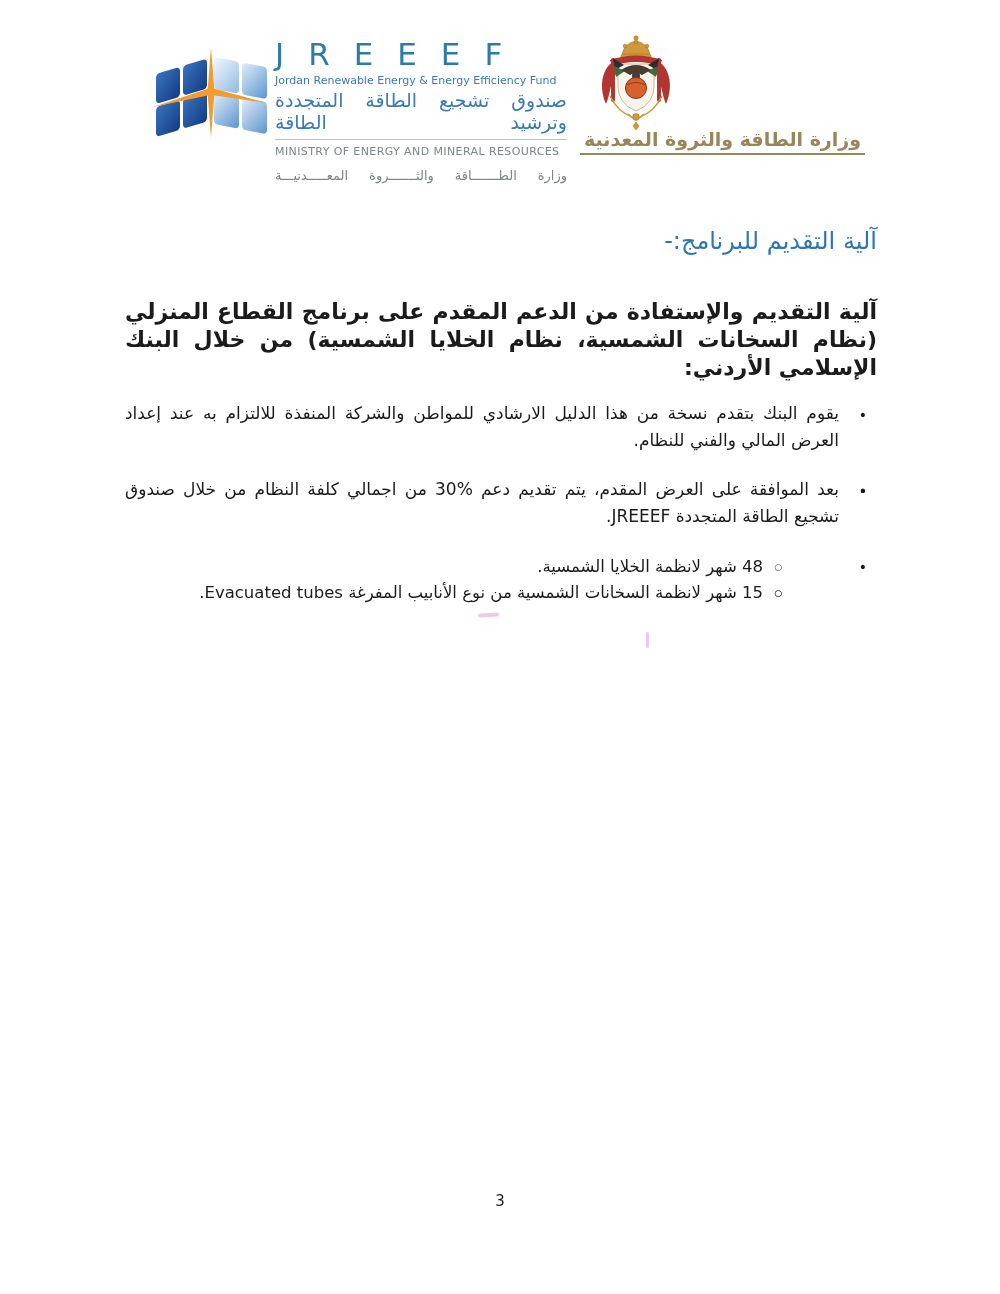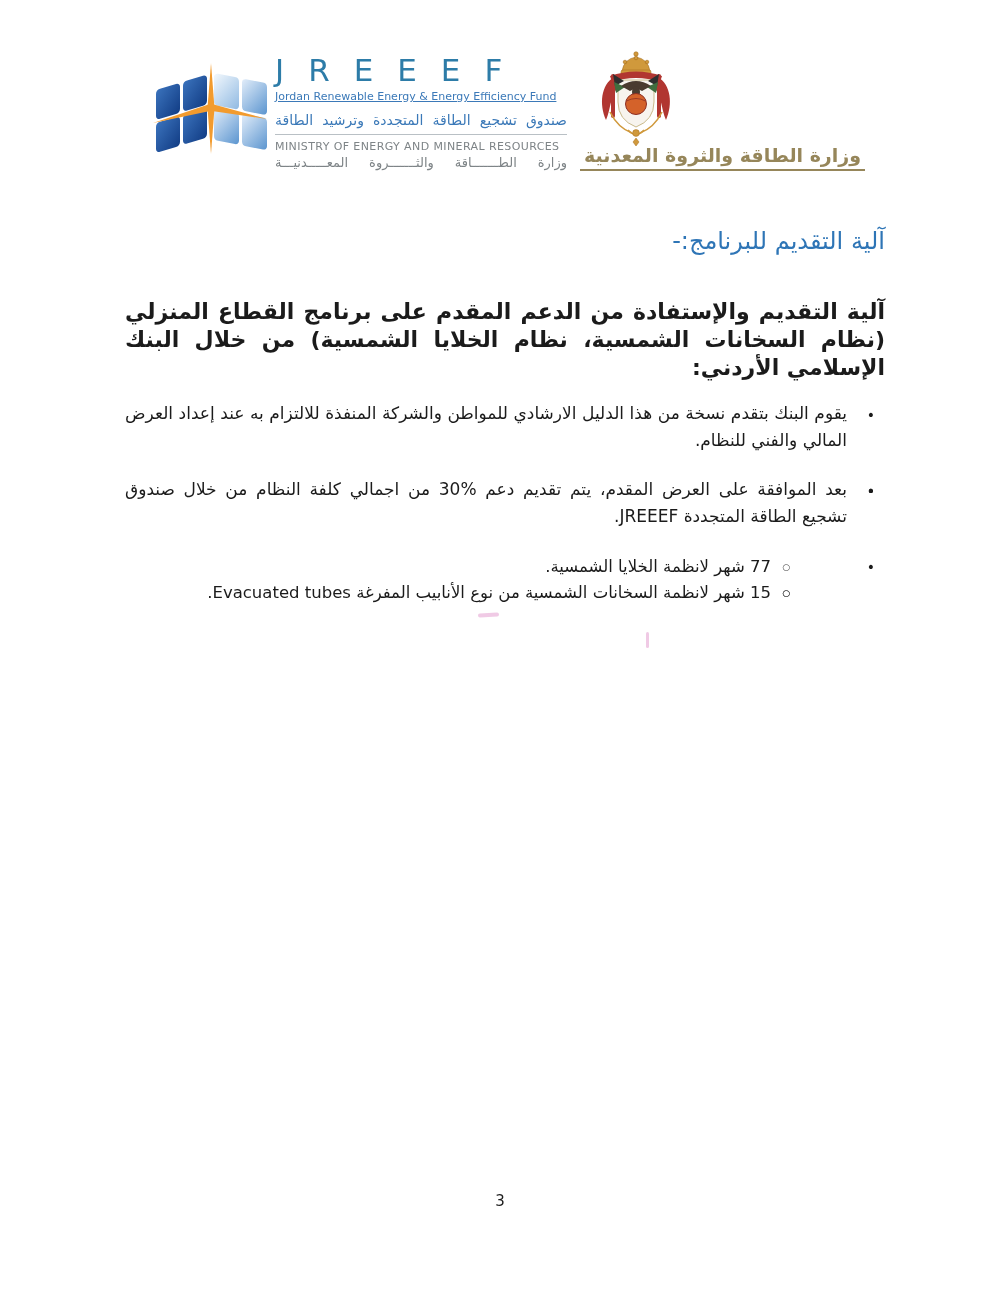--- a/index.html
+++ b/index.html
@@ -11,82 +11,81 @@
     margin: 0 auto;
     background: #ffffff;
     font-family: "DejaVu Sans", sans-serif;
     color: var(--body-text, #1b1b1b);
     overflow: hidden;
   }
 
   
   .header {
     position: absolute;
-    top: 50px; left: 150px; right: 190px;
+    top: 34px; left: 150px; right: 190px;
     display: flex;
     justify-content: space-between;
     align-items: flex-start;
   }
   .jreeef { display: flex; align-items: flex-start; gap: 7px; }
   .jreeef-text { padding-top: 5px; width: 292px; }
   .wordmark {
     color: var(--logo-blue, #2d7ca8);
     font-size: 31px;
     font-weight: 500;
     letter-spacing: 24px;
     line-height: 1;
     white-space: nowrap;
   }
   .tagline-en {
     color: var(--logo-tagline-blue, #3b79b8);
     font-size: 11px;
     margin-top: 4px;
     white-space: nowrap;
-    text-decoration: underline;
   }
   .tagline-ar {
     direction: rtl;
     text-align: justify;
     text-align-last: justify;
     color: var(--logo-tagline-blue, #3b79b8);
-    font-size: 14px;
-    margin-top: 9px;
+    font-size: 19px;
+    margin-top: 2px;
   }
   .logo-divider { border-top: 1px solid #b9c0c5; margin: 6px 0 5px; }
   .ministry-en {
     color: var(--logo-gray, #7e8487);
     font-size: 11px;
     letter-spacing: 0.4px;
     white-space: nowrap;
   }
   .ministry-ar {
     direction: rtl;
     text-align: justify;
     text-align-last: justify;
     color: var(--logo-gray, #7e8487);
     font-size: 13px;
-    margin-top: 2px;
+    margin-top: 10px;
   }
   .moe { display: flex; flex-direction: column; align-items: flex-start; width: 230px; }
   .calligraphy {
     direction: rtl;
     color: var(--calligraphy-gold, #96865a);
     font-size: 19px;
     font-weight: bold;
     letter-spacing: 1px;
     padding: 0 4px 3px;
     border-bottom: 2px solid var(--calligraphy-gold, #96865a);
     margin-top: -2px;
     white-space: nowrap;
   }
 
   
   .content {
     position: absolute;
-    top: 224px; left: 125px; right: 115px;
+    top: 224px; left: 125px; right: 123px;
     direction: rtl;
   }
   .heading {
     color: var(--heading-blue, #2e75b6);
     font-size: 24px;
     font-weight: 500;
     text-align: right;
     line-height: 34px;
     margin-bottom: 40px;
   }
@@ -266,21 +265,21 @@
       </li>
       <li>
         <span class="marker">•</span>
         <span>بعد الموافقة على العرض المقدم، يتم تقديم دعم %30 من اجمالي كلفة النظام من خلال صندوق تشجيع الطاقة المتجددة JREEEF.</span>
       </li>
       <li>
         <span class="marker">•</span>
         <ul class="subs">
           <li>
             <span class="smarker">○</span>
-            <span>77 شهر لانظمة الخلايا الشمسية.</span>
+            <span>48 شهر لانظمة الخلايا الشمسية.</span>
           </li>
           <li>
             <span class="smarker">○</span>
           </li>
           <li>
             <span class="smarker">○</span>
             <span>15 شهر لانظمة السخانات الشمسية من نوع الأنابيب المفرغة Evacuated tubes.</span>
           </li>
         </ul>
       </li>

